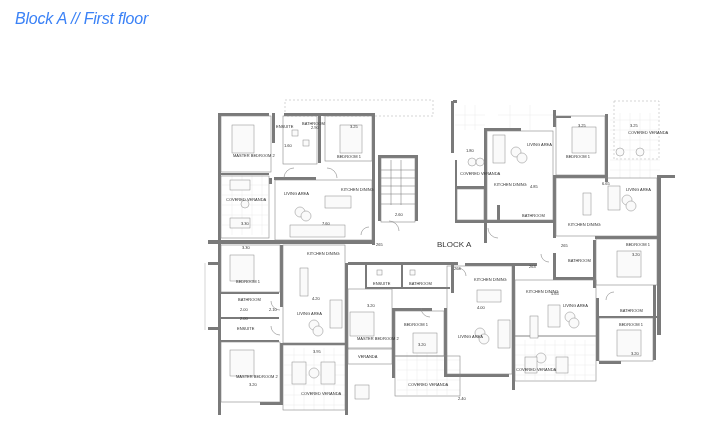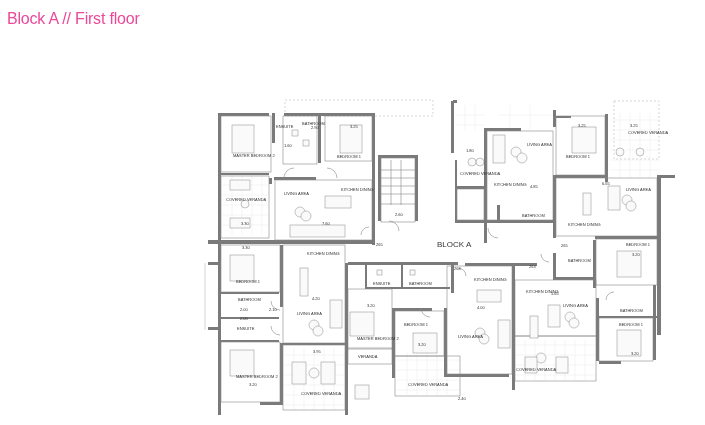--- a/index.html
+++ b/index.html
@@ -1,17 +1,17 @@
 <!DOCTYPE html>
 <html><head>
   <meta charset="utf-8">
   <style>
     html, body { margin: 0; padding: 0; background: #ffffff; }
     body { width: 705px; height: 425px; position: relative; overflow: hidden; font-family: "Liberation Sans", sans-serif; }
-    .page-title { position: absolute; left: 7px; top: 10px; font-size: 16px; color: #ec4899; font-family: "Liberation Sans", sans-serif; letter-spacing: -0.2px; }
+    .page-title { position: absolute; left: 15px; top: 10px; font-size: 16px; color: #3b82f6; font-family: "Liberation Sans", sans-serif; letter-spacing: -0.2px; font-style: italic; }
     .plan { position: absolute; left: 0; top: 0; width: 705px; height: 425px; }
     .plan text { font-family: "Liberation Sans", sans-serif; fill: #333; }
     .lbl { font-size: 4px; }
     .dim { font-size: 4px; fill: #444; }
     .block { font-size: 8px; fill: #222; }
     .wall { fill: #7a7a7a; }
     .thin { stroke: #888; stroke-width: 0.6; fill: none; }
     .thin2 { stroke: #aaa; stroke-width: 0.5; fill: none; }
     .furn { stroke: #888; stroke-width: 0.5; fill: #fafafa; }
     .grid { stroke: #e2e2e2; stroke-width: 0.4; }

